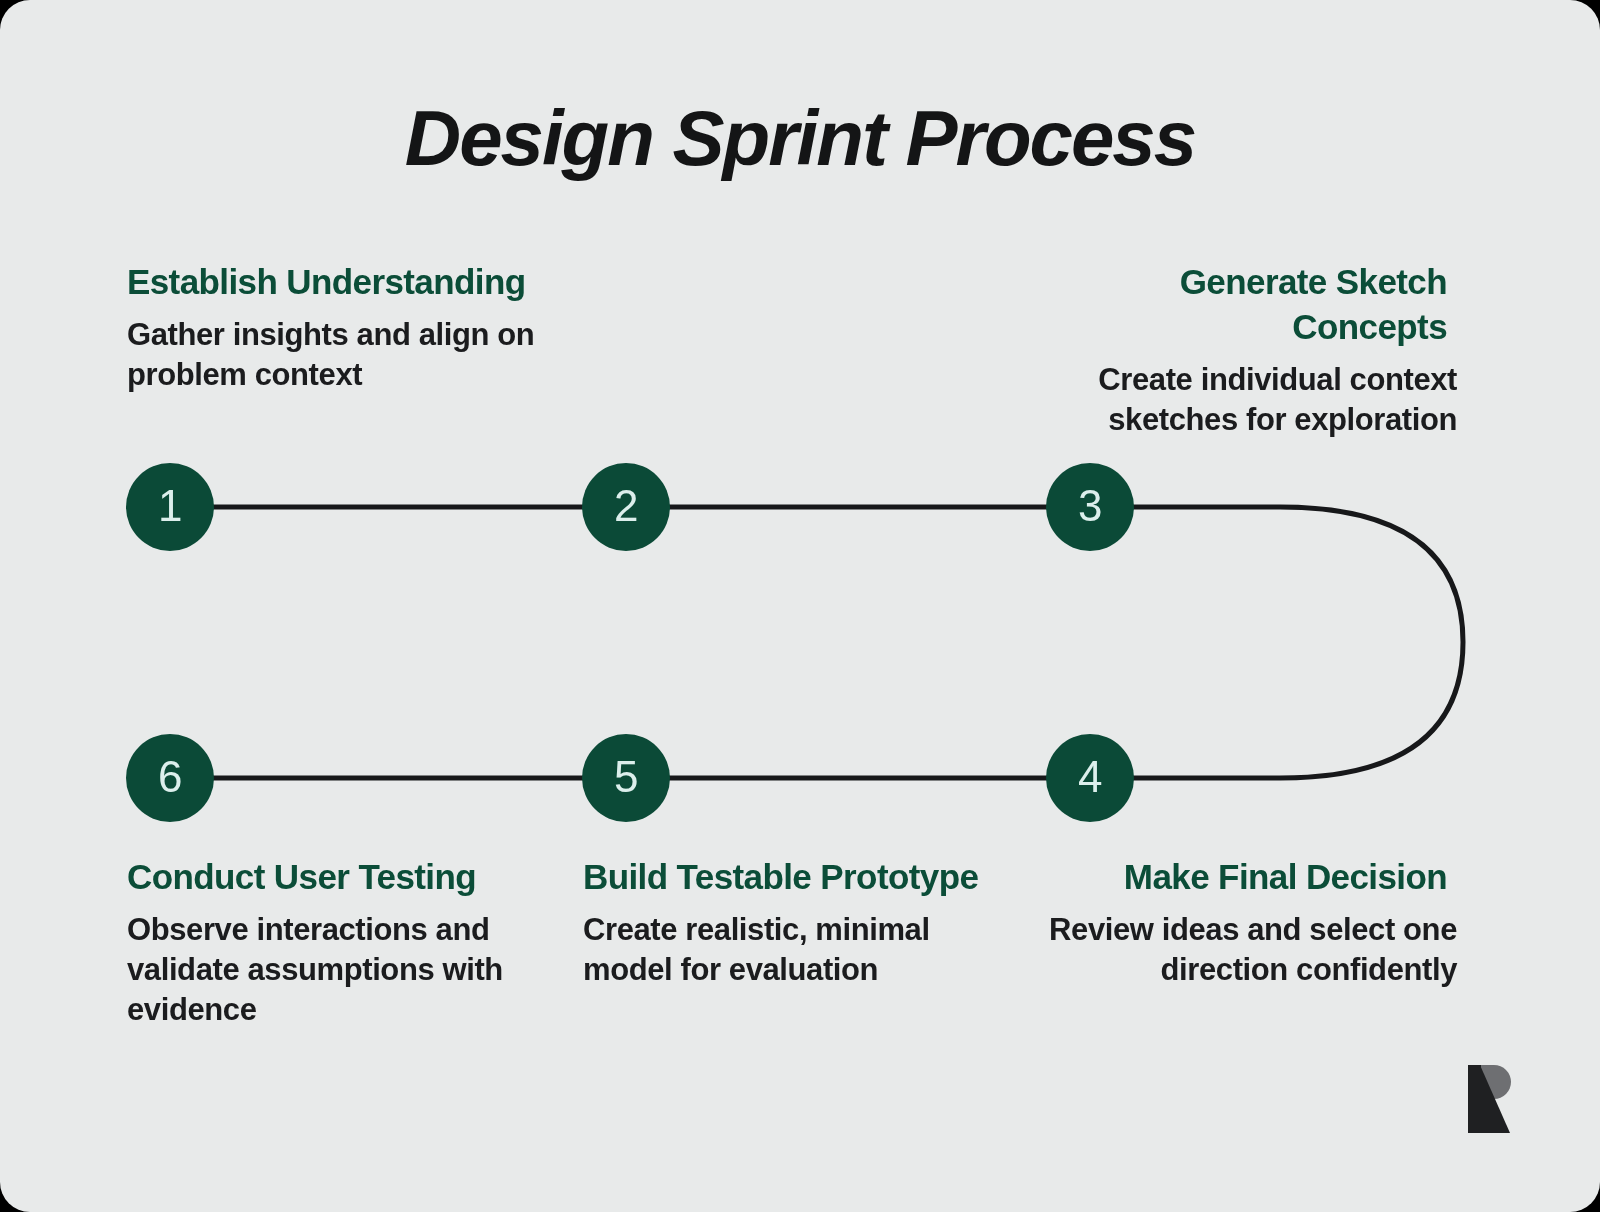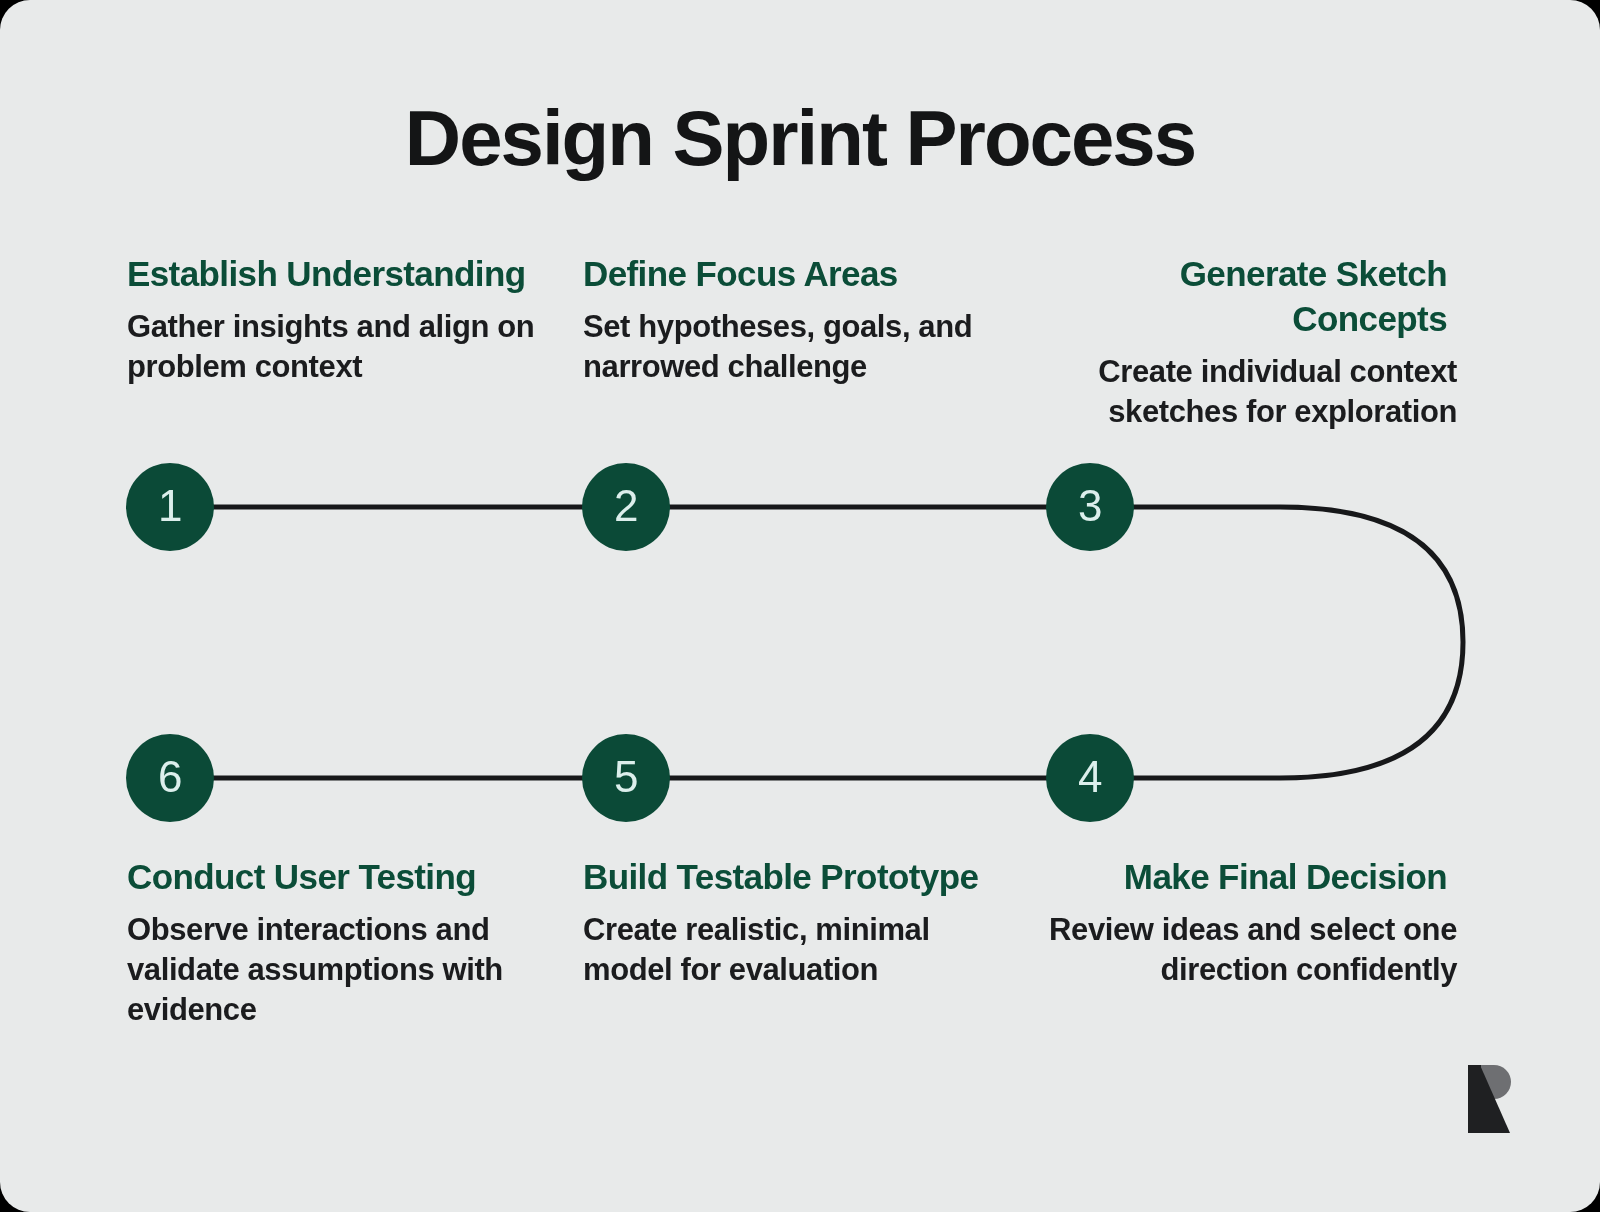--- a/index.html
+++ b/index.html
@@ -30,20 +30,21 @@
     left: 0;
     top: 98px;
     width: 1600px;
     text-align: center;
     font-size: 78px;
     font-weight: 700;
     letter-spacing: -2.0px;
     color: #141516;
     line-height: 1.05;
     white-space: nowrap;
+    font-style: italic;
   }
 
   
   .connectors {
     position: absolute;
     left: 0;
     top: 0;
     width: 1600px;
     height: 1212px;
     pointer-events: none;
@@ -51,21 +52,21 @@
 
   
   .col {
     position: absolute;
     width: 420px;
   }
   .col-1 { left: 127px; }
   .col-2 { left: 583px; }
   .col-3 { left: 1047px; text-align: right; }
 
-  .row-top    { top: 252px; }
+  .row-top    { top: 260px; }
   .row-bottom { top: 855px; }
 
   .step-heading {
     font-size: 35px;
     font-weight: 700;
     color: #0B4D38;
     line-height: 1.28;
     letter-spacing: -0.6px;
     margin: 0 0 10px 0;
     max-width: 400px;
@@ -125,24 +126,20 @@
 
   <svg class="connectors" viewBox="0 0 1600 1212" width="1600" height="1212" aria-hidden="true">
     <path d="M 170 507 L 1280 507 Q 1463 507 1463 642 Q 1463 778 1280 778 L 170 778" fill="none" stroke="#17181A" stroke-width="5" stroke-linecap="butt"></path>
   </svg>
 
   <div class="col col-1 row-top">
     <div class="step-heading">Establish Understanding</div>
     <div class="step-desc">Gather insights and align on problem context</div>
   </div>
 
-  <div class="col col-2 row-top">
-    <div class="step-heading">Define Focus Areas</div>
-    <div class="step-desc">Set hypotheses, goals, and narrowed challenge</div>
-  </div>
 
   <div class="col col-3 row-top">
     <div class="step-heading">Generate Sketch Concepts</div>
     <div class="step-desc">Create individual context sketches for exploration</div>
   </div>
 
   <div class="node node-1">
     <span class="node-num">1</span>
   </div>
   <div class="node node-2">

